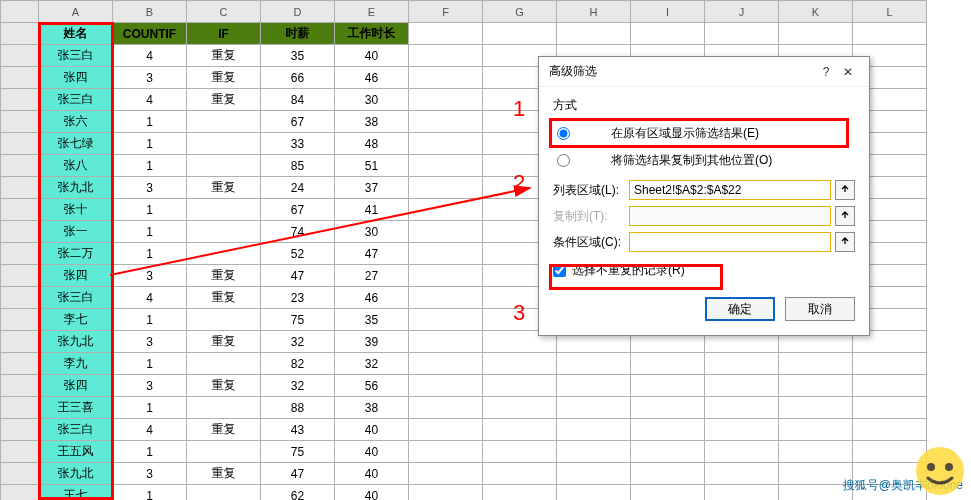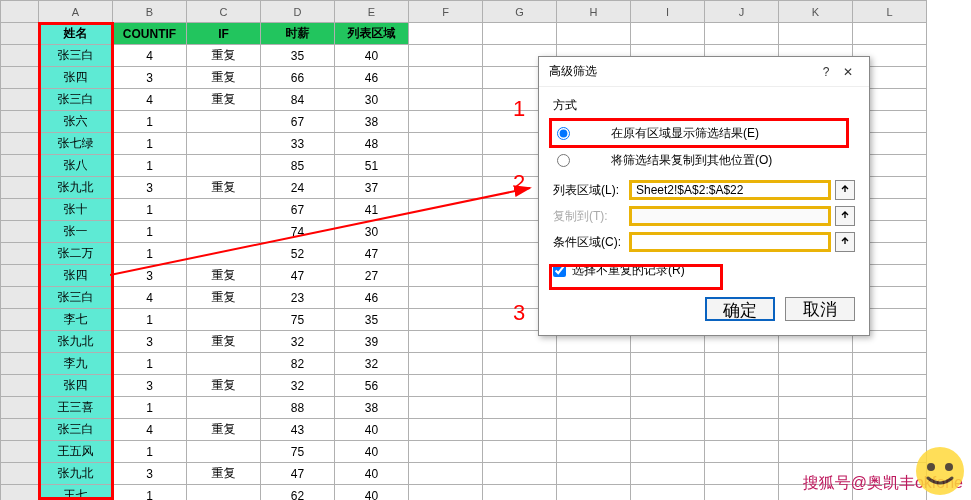--- a/index.html
+++ b/index.html
@@ -3,21 +3,21 @@
 <meta charset="utf-8">
 <style>
   * { box-sizing: border-box; margin: 0; padding: 0; }
   body { font-family: "Microsoft YaHei", Arial, sans-serif; font-size: 12px; background: #fff; position: relative; width: 971px; height: 500px; overflow: hidden; }
   
   .sheet { position: absolute; top: 0; left: 0; border-collapse: collapse; }
   .sheet th, .sheet td { border: 1px solid #b0b0b0; text-align: center; height: 22px; overflow: hidden; }
   .colhead { background: #e8e8e8; font-weight: normal; color: #555; font-size: 11px; }
   .rowhead { background: #e8e8e8; font-weight: normal; color: #555; width: 38px; text-align: center; }
   .corner { background: #e8e8e8; width: 38px; }
-  .yellowhead { background: #22c55e; font-weight: bold; color: #000; }
+  .yellowhead { background: #4d7c0f; font-weight: bold; color: #000; }
   .selcell { background: #5eead4; }
   .datacell { background: #fff; }
 
   .cA { width: 74px; } .cB { width: 74px; } .cC { width: 74px; } .cD { width: 74px; } .cE { width: 74px; }
   .cF { width: 74px; } .cG { width: 74px; } .cH { width: 74px; } .cI { width: 74px; } .cJ { width: 74px; }
   .cK { width: 74px; } .cL { width: 74px; }
 
   .redbox-col { position: absolute; border: 3px solid #ff0000; pointer-events: none; }
   .anno-num { position: absolute; color: #ff0000; font-size: 22px; font-weight: normal; }
   .anno-arrow { position: absolute; pointer-events: none; }
@@ -26,29 +26,29 @@
   .dlg-title { display: flex; align-items: center; padding: 6px 10px; border-bottom: 1px solid #eee; }
   .dlg-title .t { flex: 1; }
   .dlg-title .help, .dlg-title .close { width: 22px; text-align: center; cursor: pointer; color: #333; }
   .dlg-body { padding: 10px 14px 6px 14px; }
   .group-label { margin-bottom: 6px; }
   .radio-row { display: flex; align-items: center; padding: 5px 4px; gap: 35px; }
   .radio-row input { margin-right: 6px; }
   .field-row { display: flex; align-items: center; margin: 6px 0; }
   .field-row .lab { width: 76px; color: #000000; }
   .field-row.disabled .lab { color: #aaa; }
-  .field-row input[type=text] { flex: 1; border: 3px solid #eab308; height: 20px; padding: 0 4px; font-size: 12px; }
+  .field-row input[type=text] { flex: 1; border: 1px solid #eab308; height: 20px; padding: 0 4px; font-size: 12px; }
   .rangebtn { width: 20px; height: 20px; border: 1px solid #888; margin-left: 4px; display: flex; align-items: center; justify-content: center; background: #f6f6f6; cursor: pointer; }
   .rangebtn svg { width: 10px; height: 10px; }
   .check-row { display: flex; align-items: center; margin: 10px 0 6px 0; }
   .check-row input { margin-right: 6px; }
   .dlg-buttons { display: flex; justify-content: flex-end; gap: 10px; padding: 6px 14px 14px 0; }
-  .dlg-buttons button { width: 70px; height: 24px; border: 1px solid #888; background: #f4f4f4; cursor: pointer; font-size: 17px; }
-
-  .watermark { position: absolute; right: 8px; bottom: 6px; font-size: 16px; color: #be185d; }
+  .dlg-buttons button { width: 70px; height: 24px; border: 1px solid #888; background: #f4f4f4; cursor: pointer; font-size: 12px; }
+
+  .watermark { position: absolute; right: 8px; bottom: 6px; font-size: 12px; color: #0369a1; }
   .wm-logo { position: absolute; right: 4px; bottom: 2px; opacity: .85; }
 </style>
 </head>
 <body>
 
 <table class="sheet">
   <tbody>
       <tr>
     <th class="corner"></th>
     <th class="colhead cA">A</th>
@@ -63,21 +63,21 @@
     <th class="colhead cJ">J</th>
     <th class="colhead cK">K</th>
     <th class="colhead cL">L</th>
   </tr>
   <tr>
     <td class="rowhead"></td>
     <td class="yellowhead selcell">姓名</td>
     <td class="yellowhead">COUNTIF</td>
     <td class="yellowhead">IF</td>
     <td class="yellowhead">时薪</td>
-    <td class="yellowhead">列表区域</td>
+    <td class="yellowhead">工作时长</td>
     <td class="datacell"></td>
         <td class="datacell"></td>
         <td class="datacell"></td>
         <td class="datacell"></td>
         <td class="datacell"></td>
         <td class="datacell"></td>
         <td class="datacell"></td>
   </tr>
 
   </tbody>

